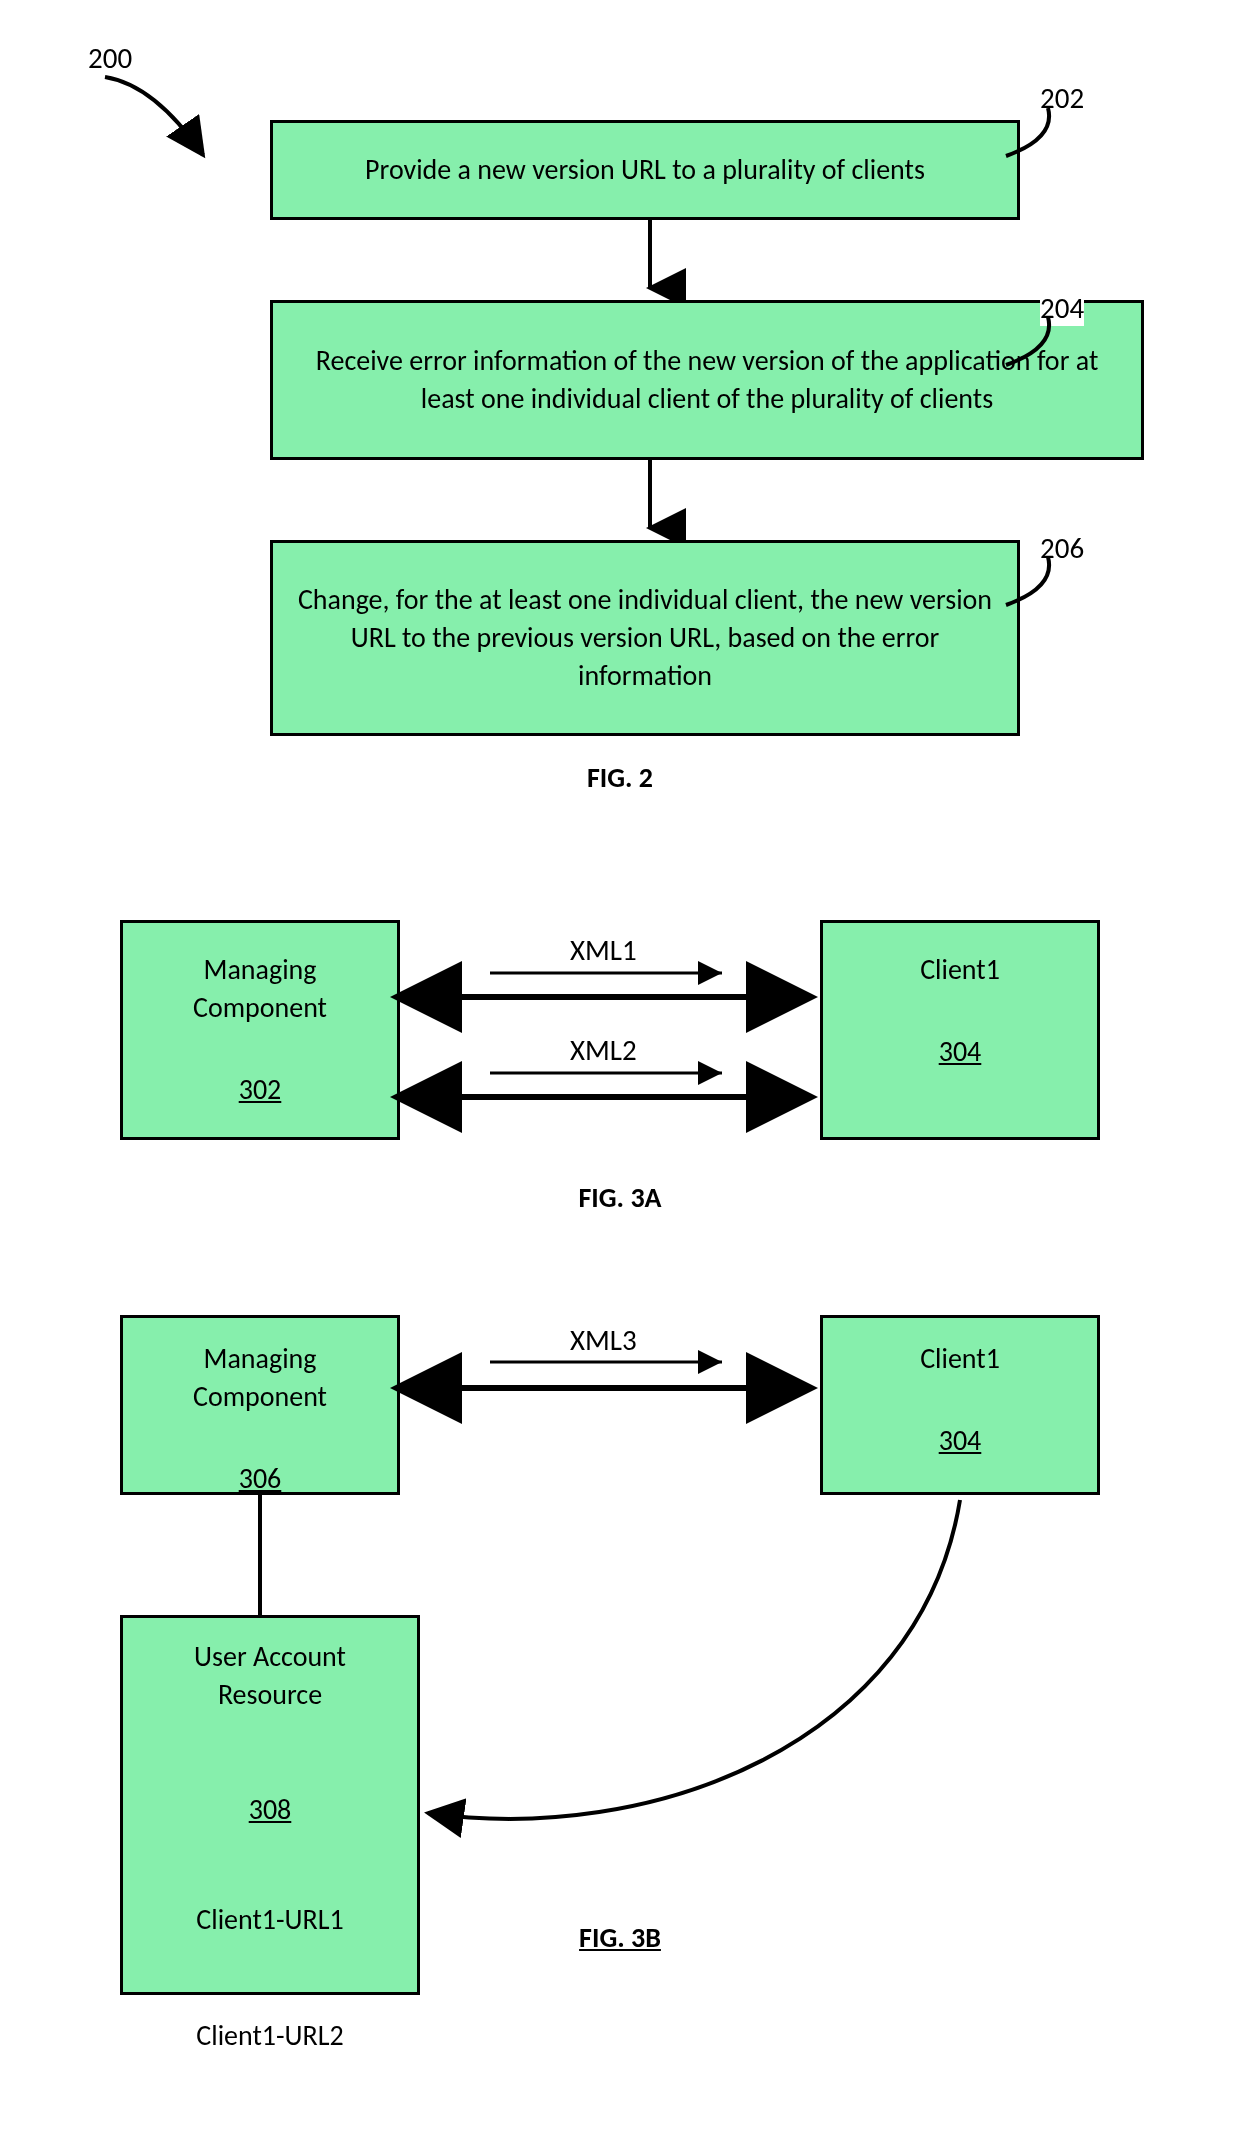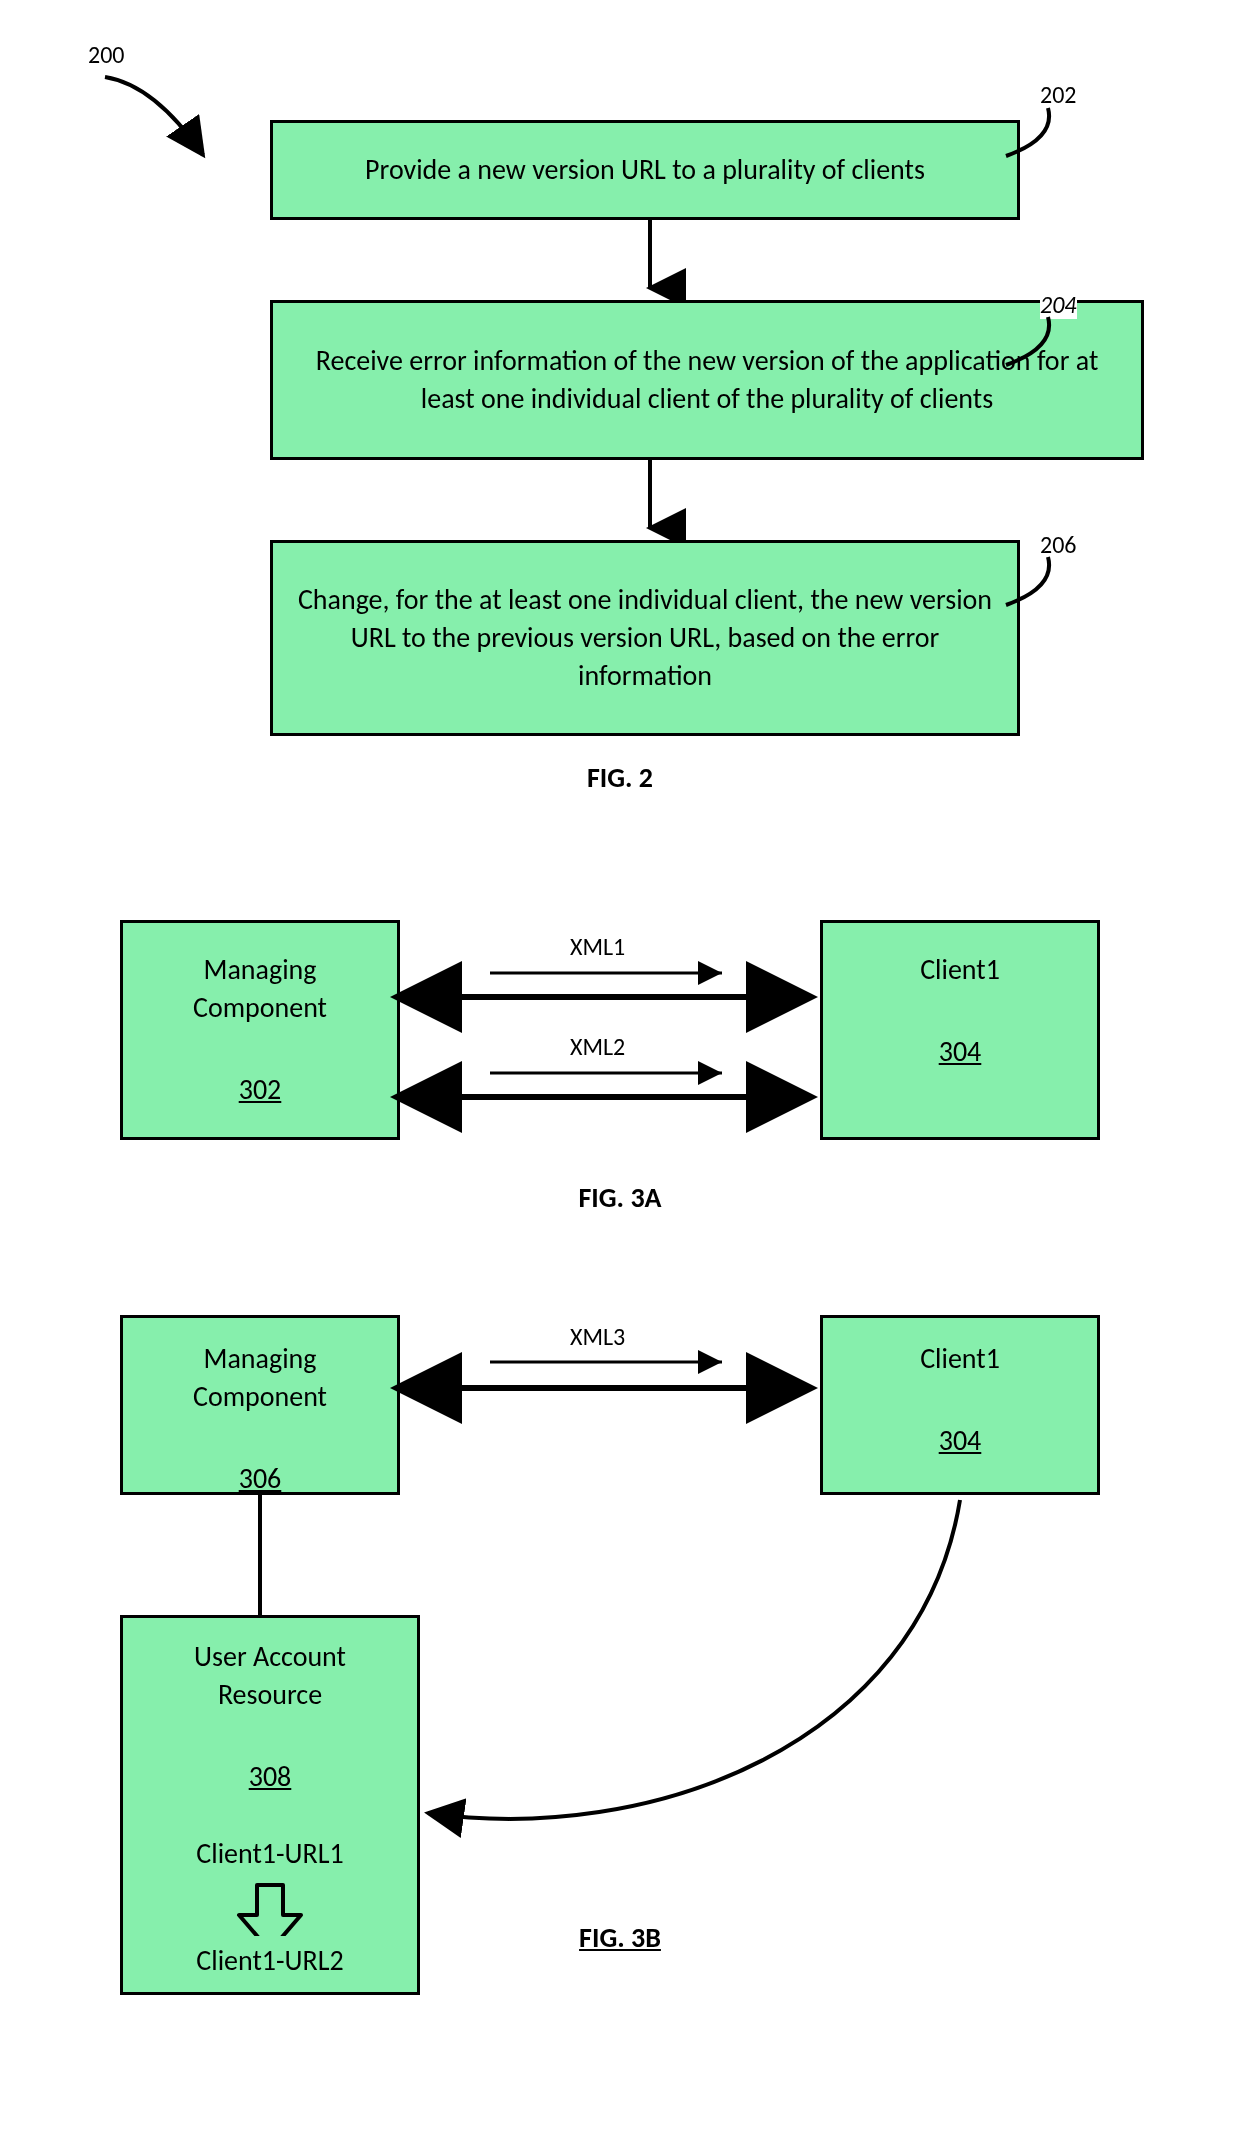--- a/index.html
+++ b/index.html
@@ -23,21 +23,21 @@
     padding: 12px 18px;
     font-size: 28px;
     line-height: 1.35;
     display: flex;
     flex-direction: column;
     justify-content: center;
     align-items: center;
   }
   .label {
     position: absolute;
-    font-size: 24px;
+    font-size: 29px;
     text-align: left;
     background: #fff;
   }
   .caption {
     position: absolute;
     font-size: 28px;
     font-weight: bold;
     text-align: center;
     width: 1240px;
     left: 0;
@@ -76,21 +76,21 @@
         <marker id="adn1" markerWidth="12" markerHeight="12" refX="5" refY="9" orient="auto">
           <path d="M0,0 L10,0 L5,10 Z" fill="#000"></path>
         </marker>
       </defs>
     <line x1="10" y1="0" x2="10" y2="68" stroke="#000" stroke-width="4" marker-end="url(#adn1)"></line>
   </svg>
 
   <div class="box" style="left:270px; top:300px; width:874px; height:160px;">
     <span>Receive error information of the new version of the application for at least one individual client of the plurality of clients</span>
   </div>
-  <div class="label" style="left:1040px; top:290px;font-style:italic;">204</div>
+  <div class="label" style="left:1040px; top:290px;">204</div>
   <svg class="absv" style="left:998px; top:317px;" width="70" height="60">
     <path d="M50,0 Q58,30 8,48" stroke="#000" stroke-width="4" fill="none"></path>
   </svg>
 
   <svg class="absv" style="left:640px; top:460px;" width="20" height="80">
     <defs>
         <marker id="adn2" markerWidth="12" markerHeight="12" refX="5" refY="9" orient="auto">
           <path d="M0,0 L10,0 L5,10 Z" fill="#000"></path>
         </marker>
       </defs>
@@ -192,21 +192,21 @@
           <path d="M12,0 L0,6 L12,12 Z" fill="#000"></path>
         </marker>
     </defs>
     <line x1="8" y1="12" x2="412" y2="12" stroke="#000" stroke-width="6" marker-start="url(#bar3s)" marker-end="url(#bar3e)"></line>
   </svg>
 
   <svg class="absv" style="left:255px; top:1495px;" width="10" height="120">
     <line x1="5" y1="0" x2="5" y2="120" stroke="#000" stroke-width="4"></line>
   </svg>
 
-  <div class="box" style="left:120px; top:1615px; width:300px; height:380px; justify-content:flex-start; padding-top:20px;">
+  <div class="box" style="left:120px; top:1615px; width:300px; height:380px; justify-content:flex-start; padding-top:20px;gap:33px;">
     <span>User Account Resource</span>
     <span class="under" style="margin-bottom:40px;">308</span>
     <span>Client1-URL1</span>
     <svg width="70" height="80" style="margin:6px 0;">
       <path d="M22,6 L48,6 L48,36 L66,36 L35,72 L4,36 L22,36 Z" fill="none" stroke="#000" stroke-width="4" stroke-linejoin="round"></path>
     </svg>
     <span>Client1-URL2</span>
   </div>
 
   <svg class="absv" style="left:420px; top:1495px;" width="560" height="360">

